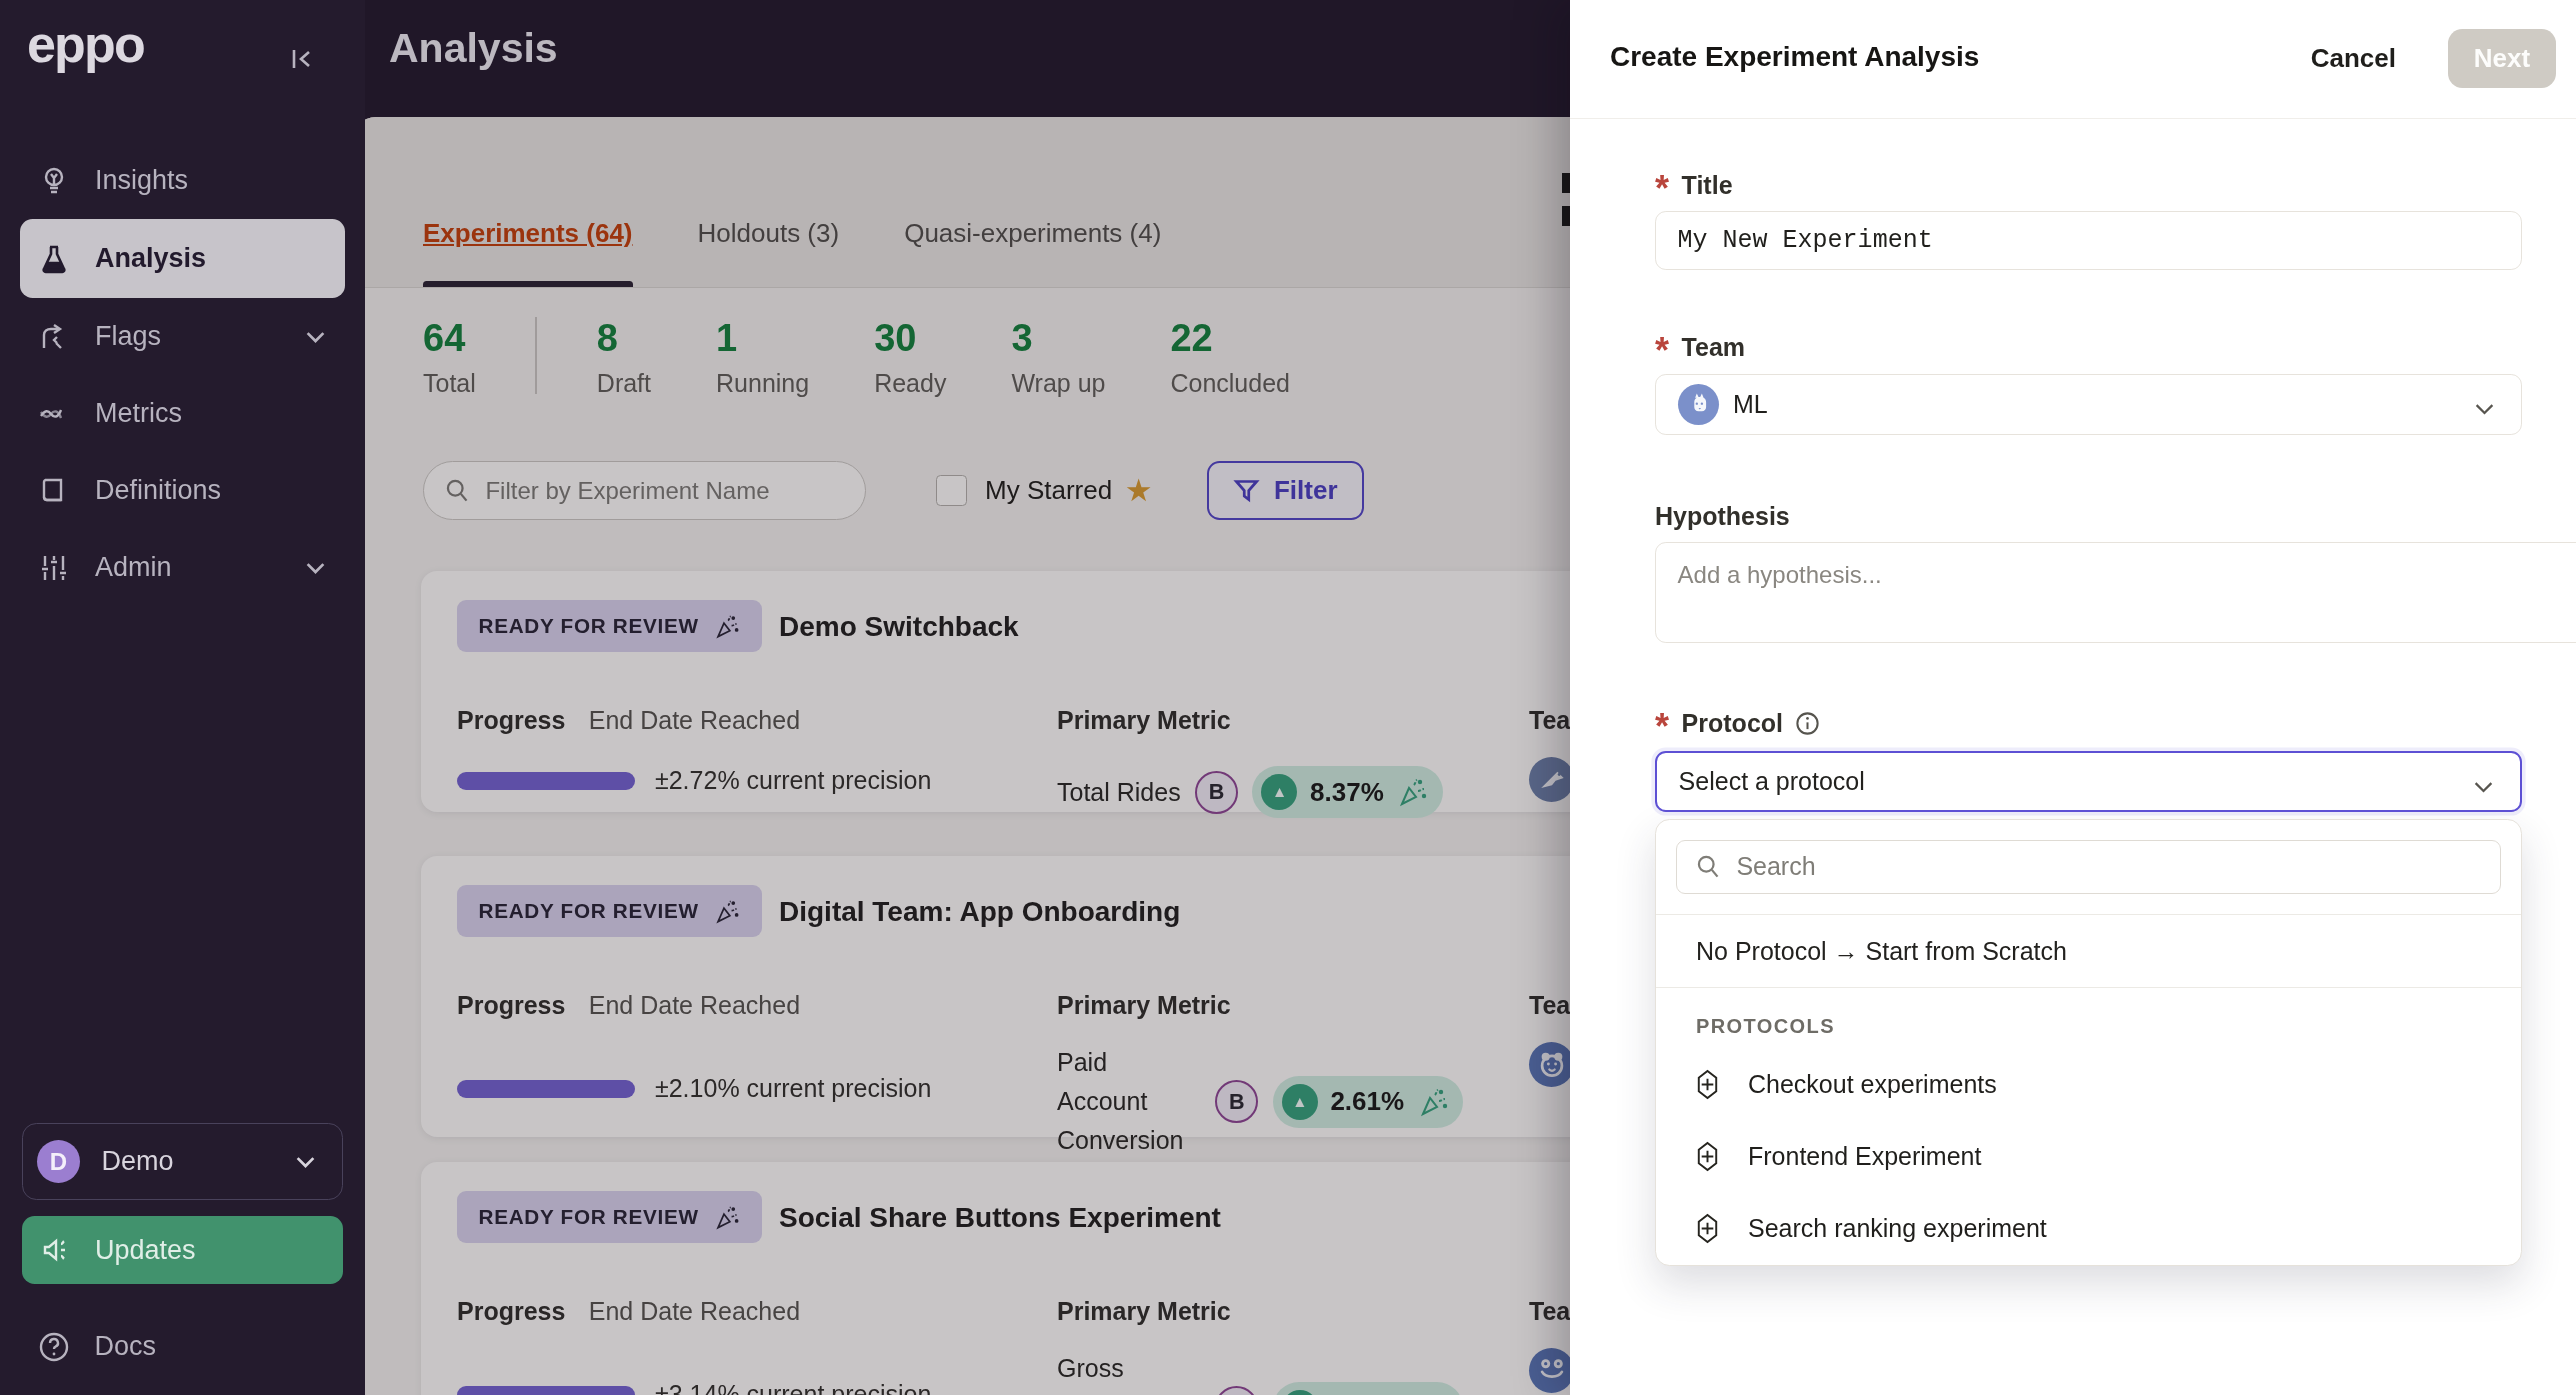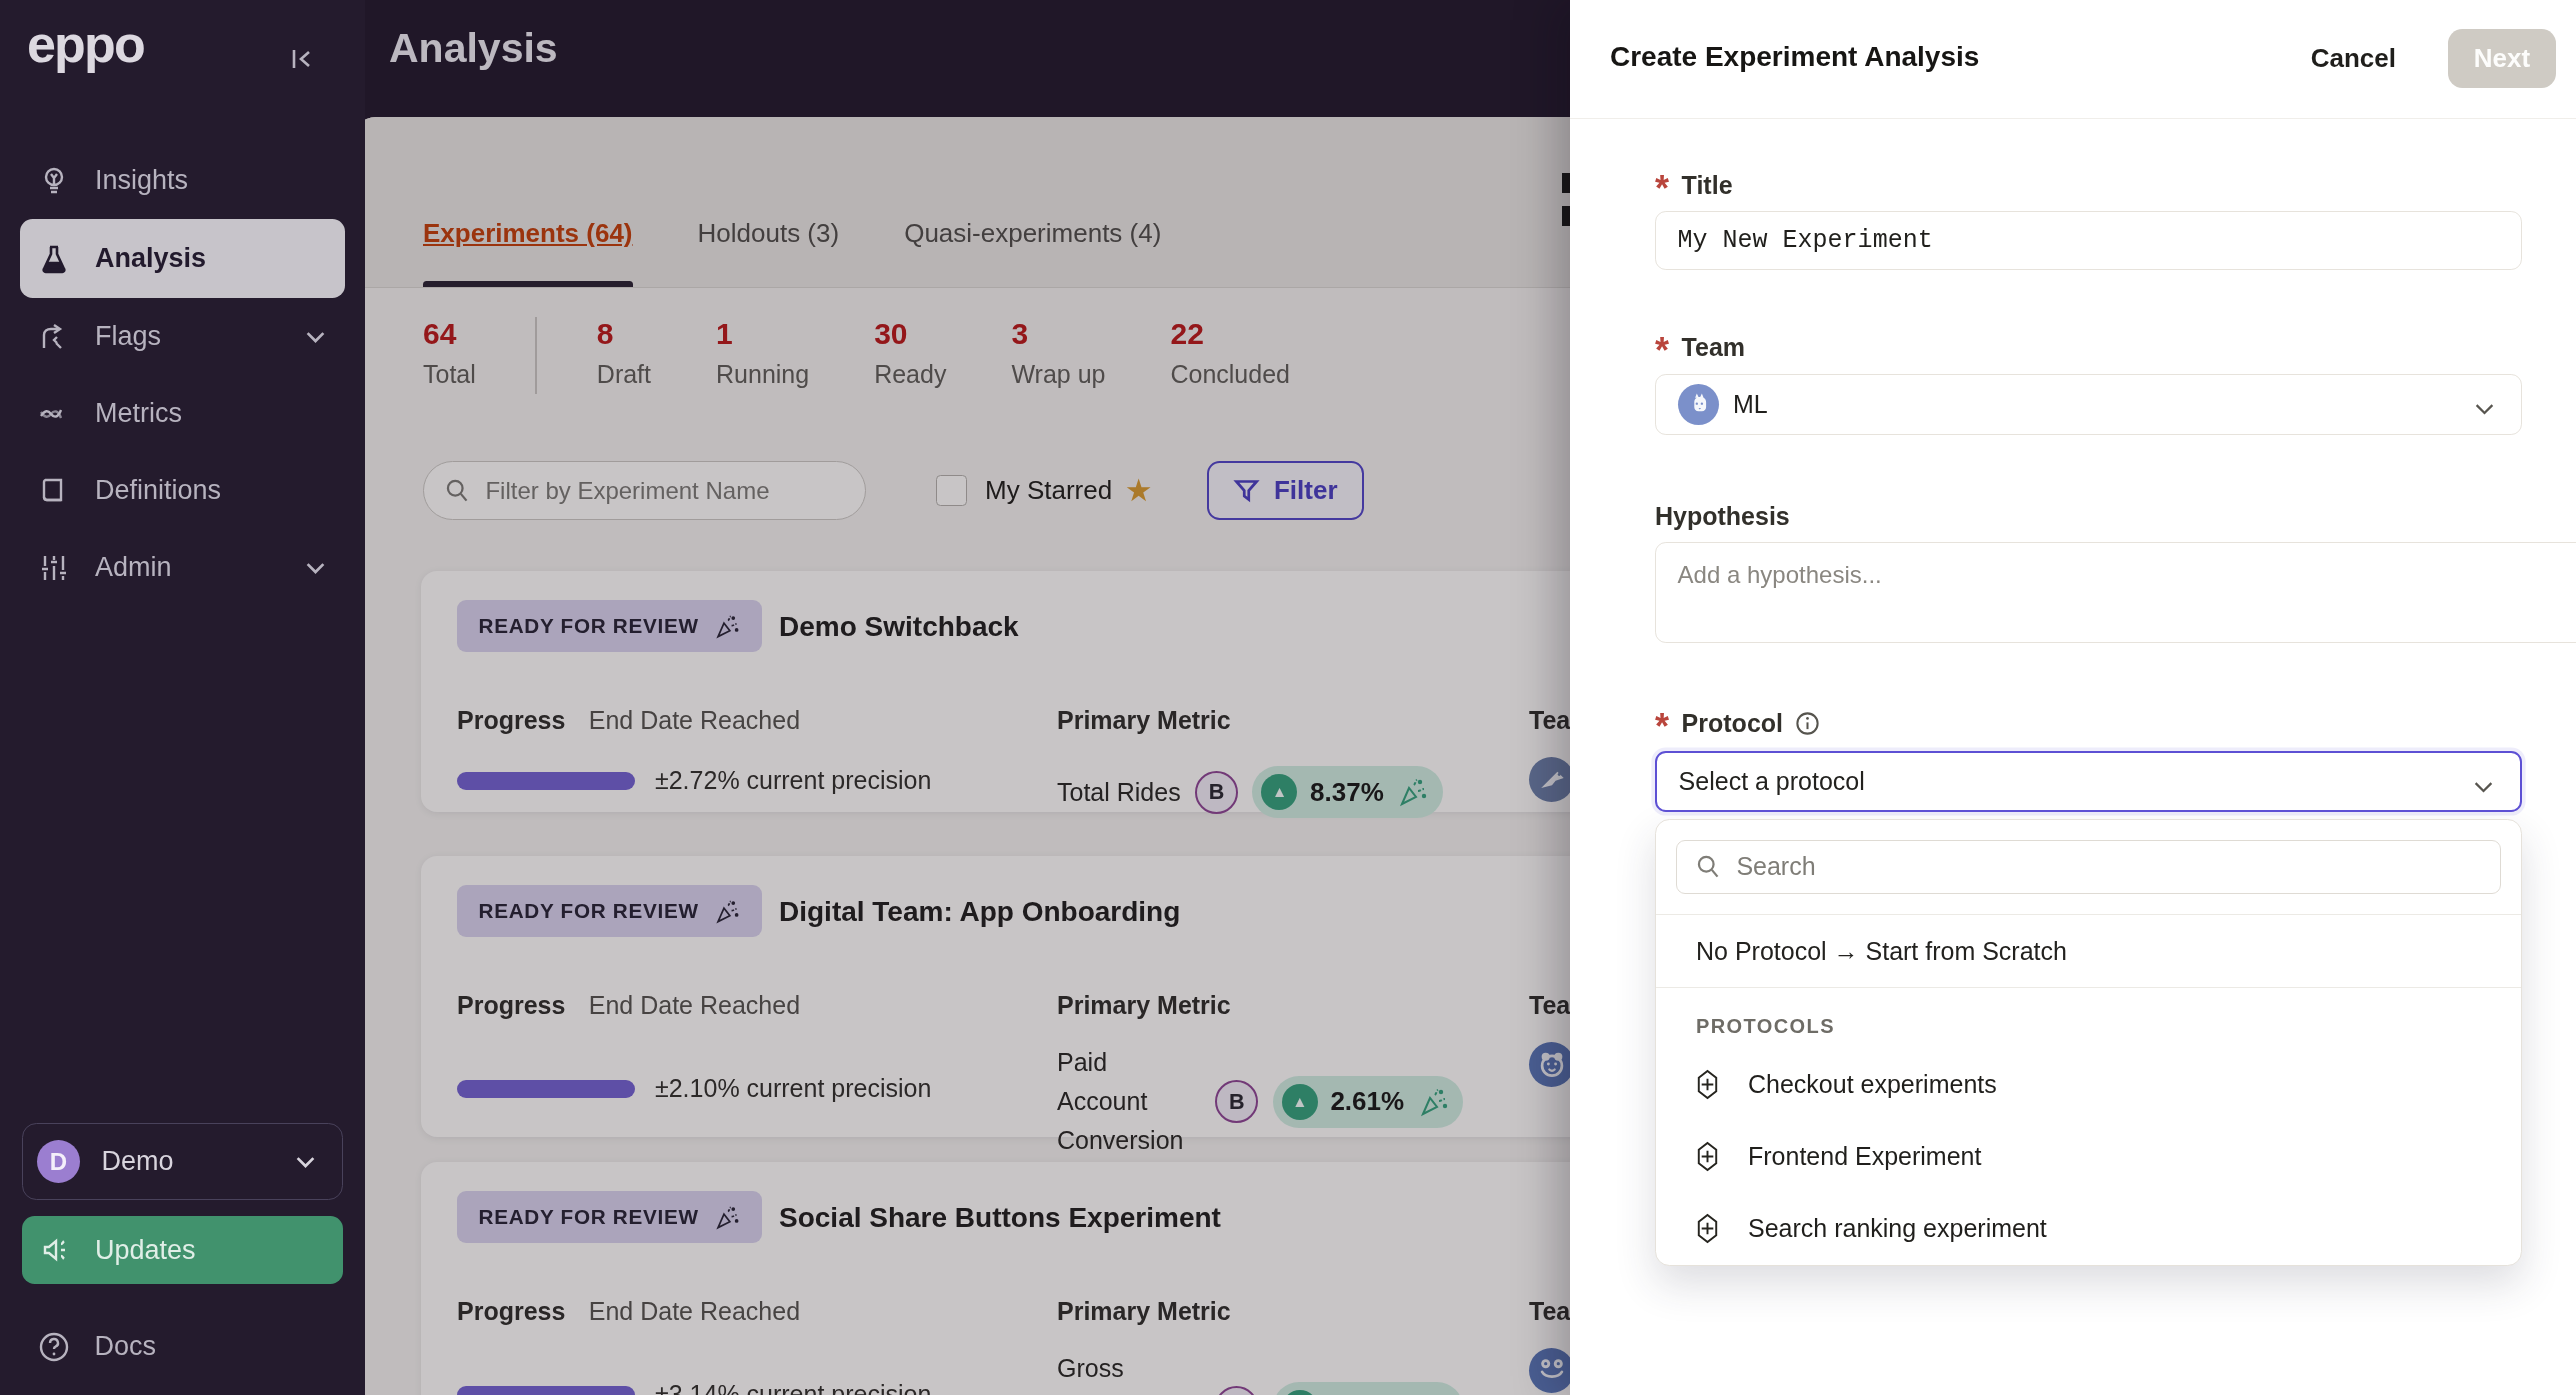--- a/index.html
+++ b/index.html
@@ -24,21 +24,21 @@
 
   
   .content { position:absolute; left:351px; top:0; width:1220px; height:100%; z-index:1; }
   .page-title { position:absolute; left:38px; top:25px; font-size:41px; font-weight:600; color:#eceaf0; }
   .panel { position:absolute; left:0; right:0; top:117px; bottom:0; background:#f1efec; border-top-left-radius:25px; overflow:hidden; }
   .tabbar { position:absolute; left:0; right:0; top:0; height:171px; background:#e7e4e0; border-bottom:1.8px solid #d7d4cf; display:flex; align-items:flex-end; padding-left:72px; gap:65px; }
   .tab { font-size:26px; color:#514f4b; padding-bottom:38px; position:relative; cursor:pointer; white-space:nowrap; }
   .tab.active { color:#c2410c; font-weight:700;text-decoration:underline; }
   .tab.active::after { content:""; position:absolute; left:0; right:0; bottom:0; height:6.3px; background:#2c2434; border-radius:3.6px 3.6px 0 0; }
   .stats { position:absolute; left:72px; top:200px; display:flex; align-items:flex-start; gap:65px; }
-  .stat .v { font-size:30px; font-weight:700; color:#b91c1c; }
+  .stat .v { font-size:38px; font-weight:700; color:#15803d; }
   .stat .l { font-size:25px; color:#605e59; margin-top:9px; white-space:nowrap; }
   .stat-div { width:1.8px; background:#c8c5c0; height:77px; margin:0 -5.4px; }
   .filterbar { position:absolute; left:72px; top:344px; display:flex; align-items:center; }
   .searchbox { width:443px; height:59px; background:#fbfaf8; border:1.8px solid #c9c6c1; border-radius:31px; display:flex; align-items:center; padding-left:20px; gap:14.4px; }
   .searchbox input { border:none; outline:none; background:transparent; font-size:24px; color:#15803d; width:342px; font-family:inherit; }
   .searchbox input::placeholder { color:#7c7a75; }
   .checkbox { width:31px; height:31px; border:1.8px solid #b2afaa; background:#fbfaf8; border-radius:4.5px; margin-left:70px; cursor:pointer; }
   .starlabel { font-size:26px; color:#23221e; margin-left:18px; }
   .star { color:#d79a31; font-size:31px; margin-left:12.6px; }
   .filter-btn { margin-left:54px; width:157px; height:59px; border:2.7px solid #5347c6; border-radius:12.6px; display:flex; align-items:center; justify-content:center; gap:14.4px; color:#4c40bf; font-size:26px; font-weight:700; cursor:pointer; background:#f3f1f6; }

